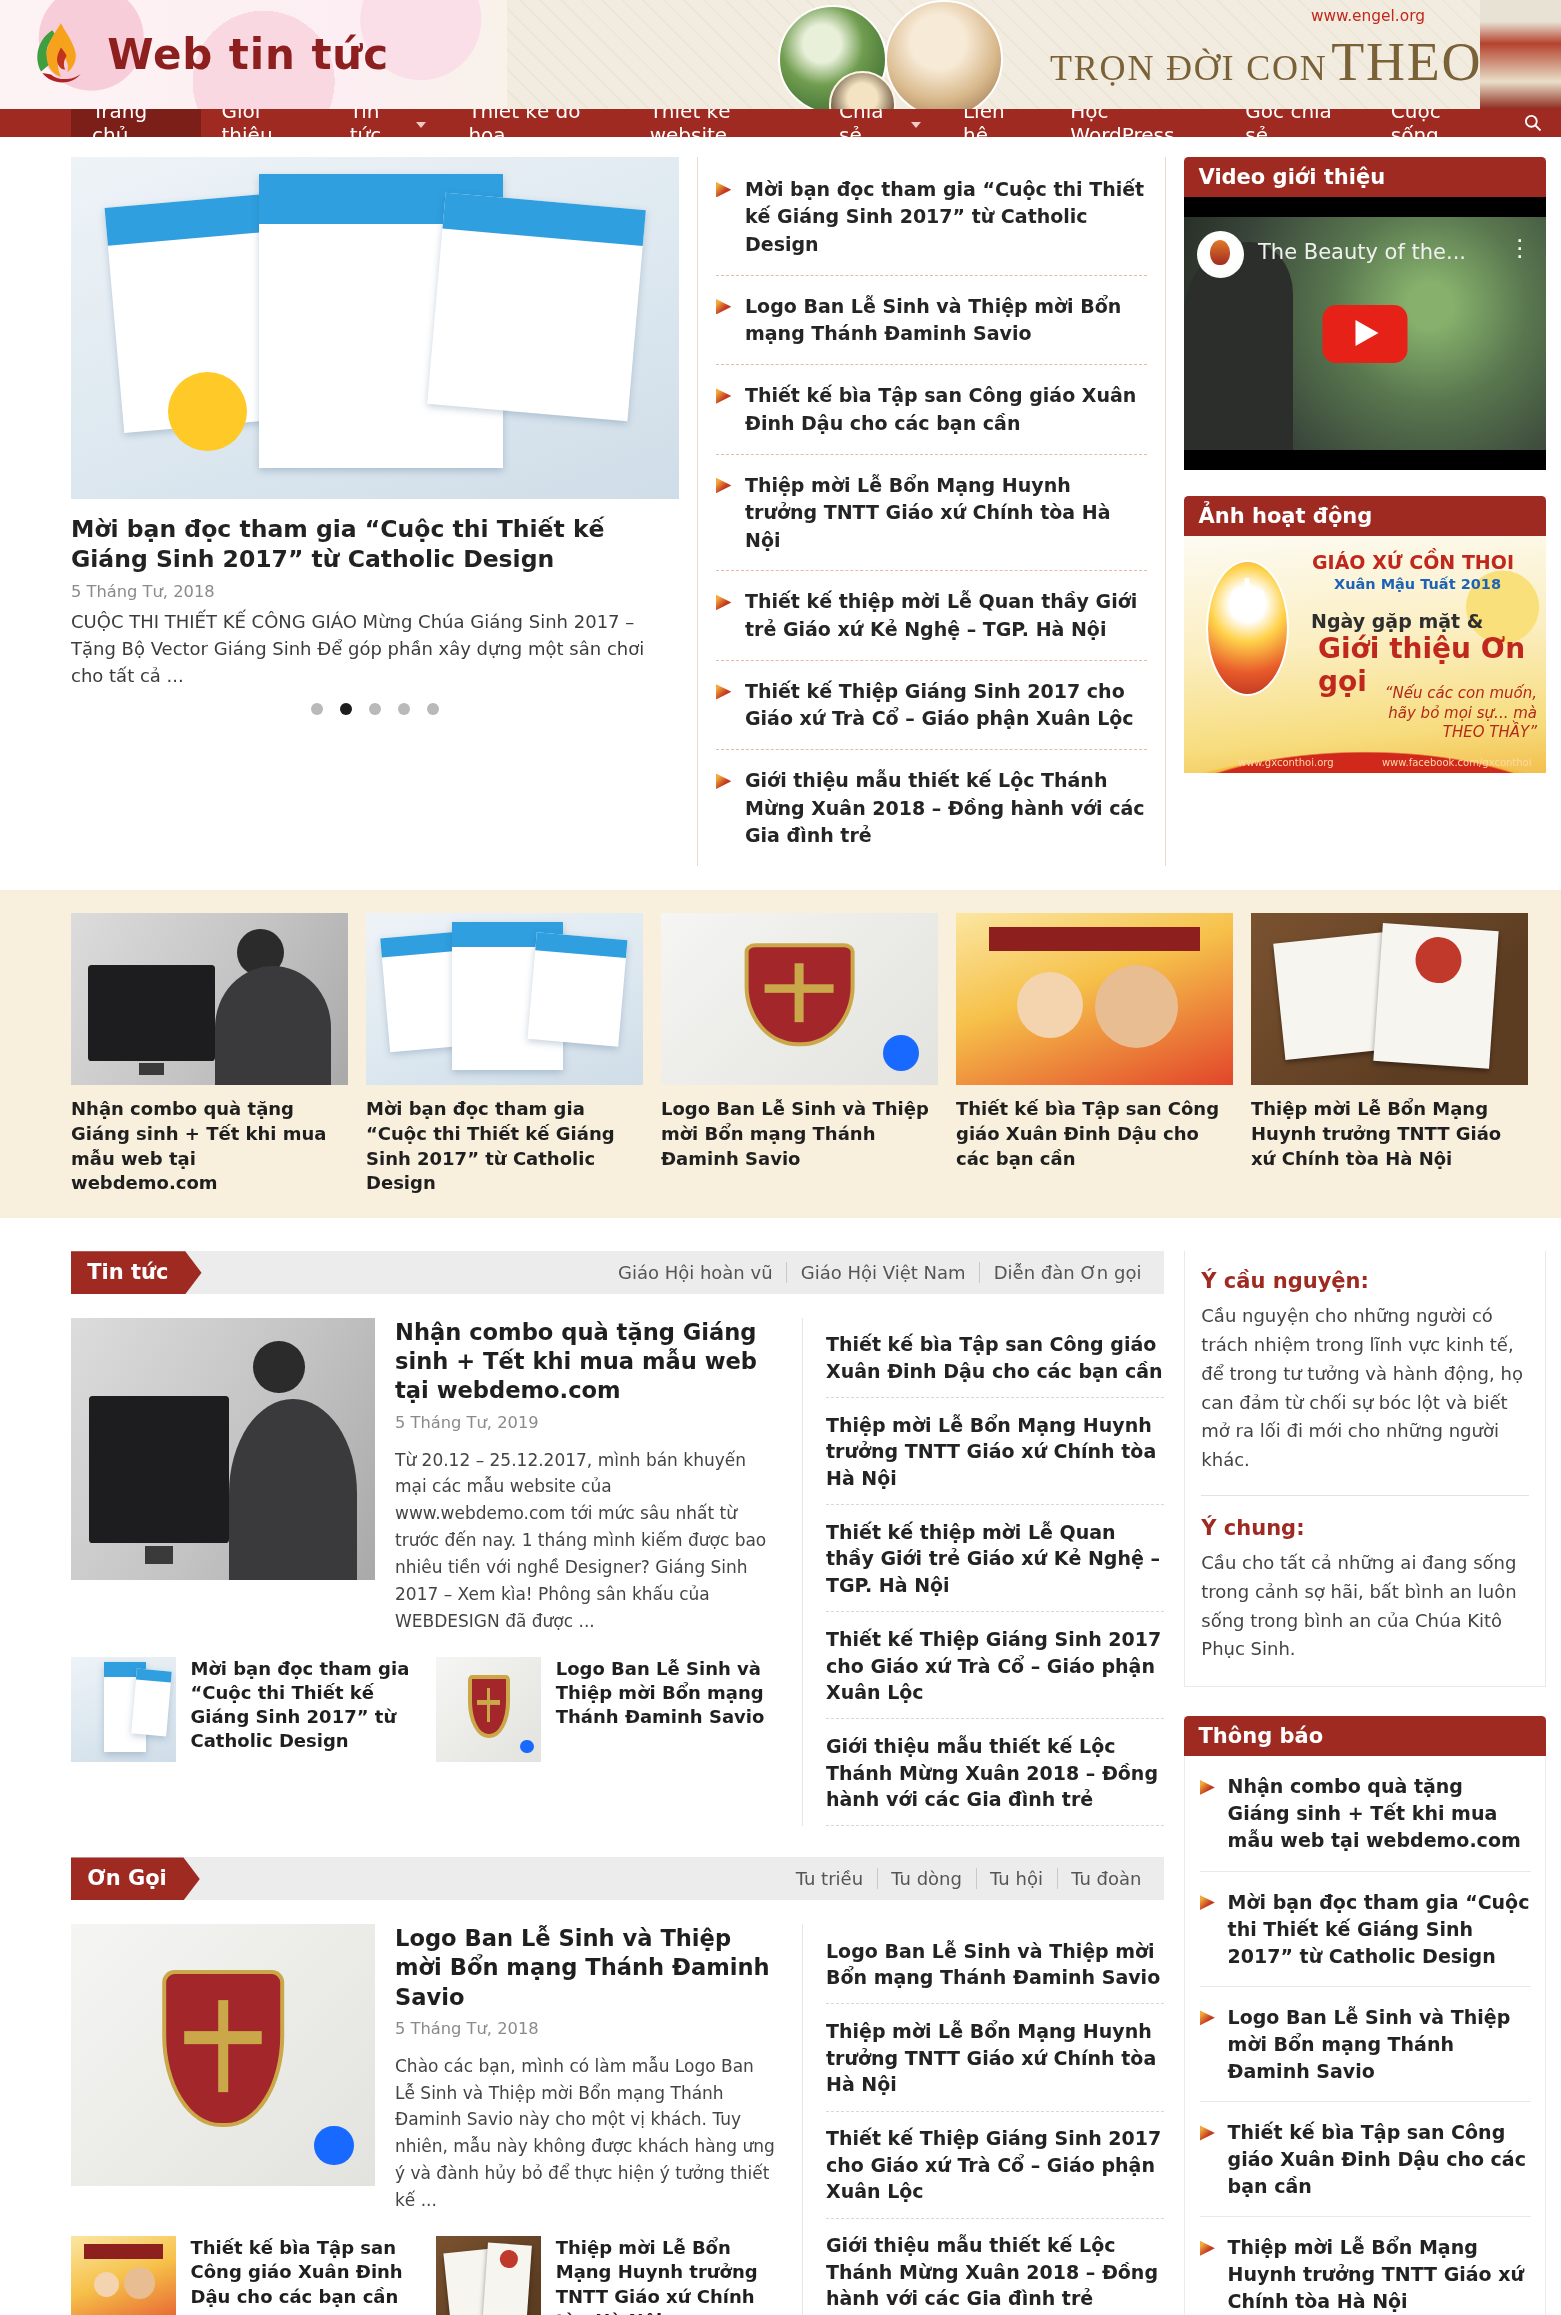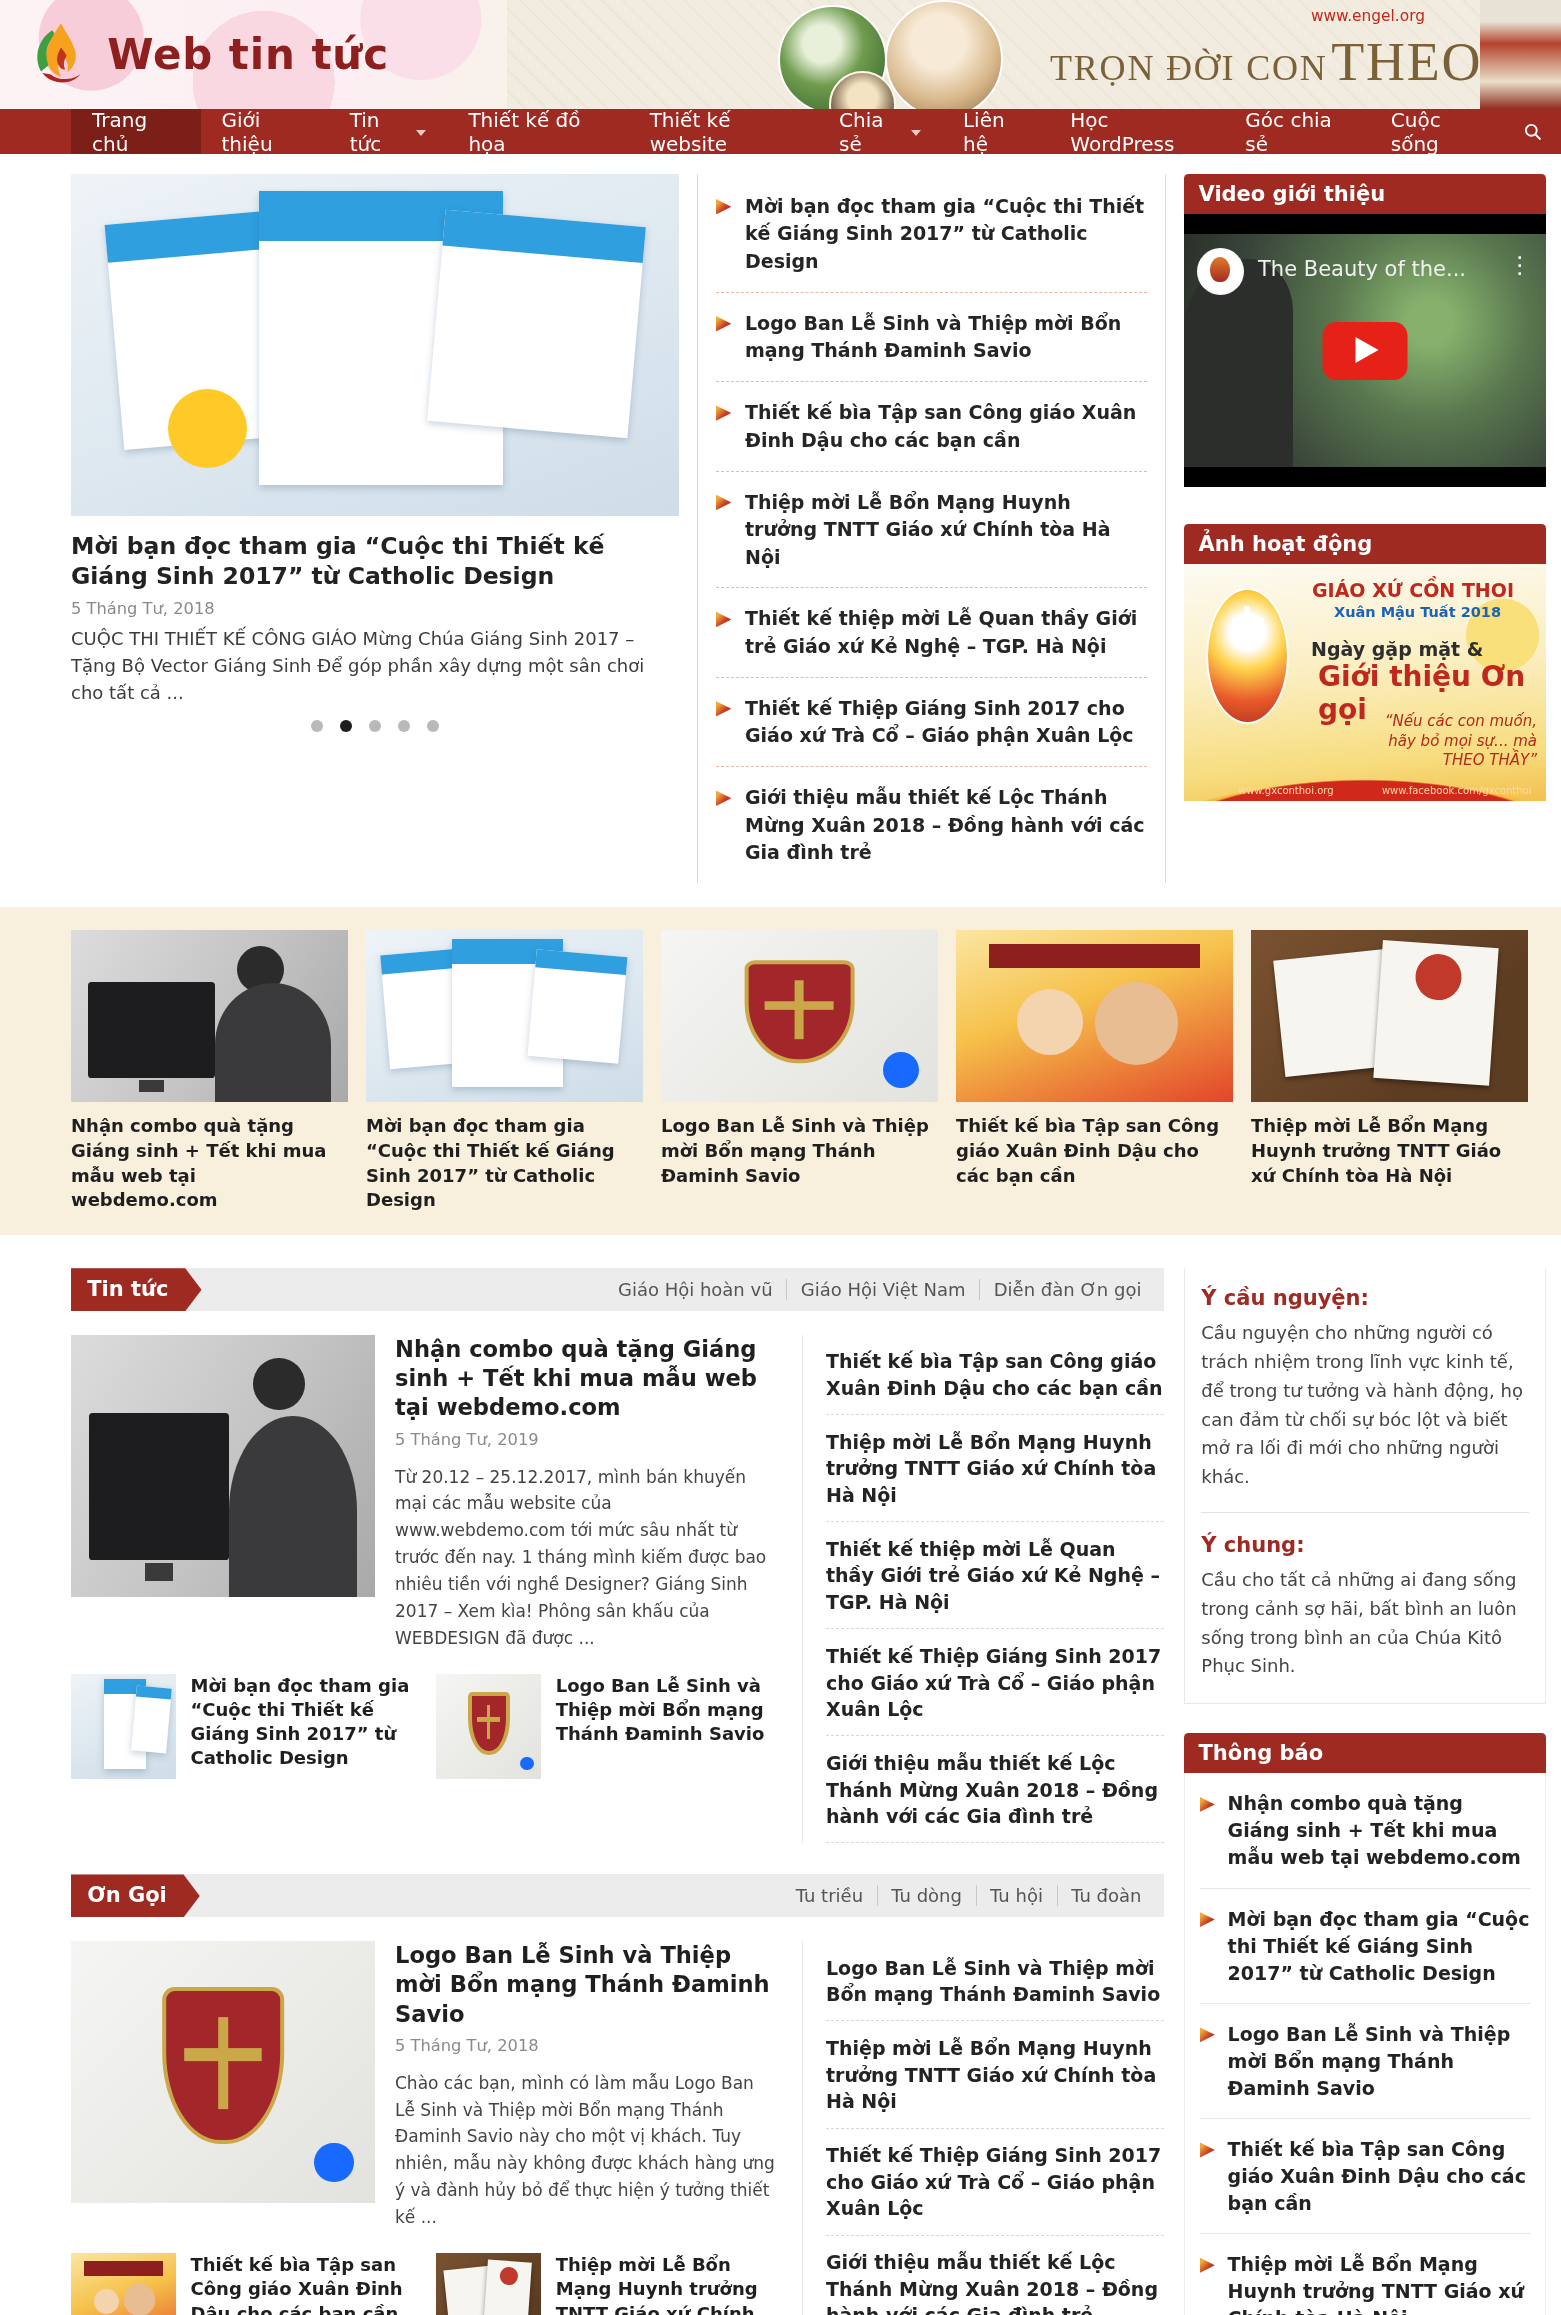--- a/index.html
+++ b/index.html
@@ -34,21 +34,21 @@
     background:radial-gradient(circle at 50% 40%, #f4e3c2 0 30%, #5a4630 75%, #2e2318 100%); border:2.7px solid #fdf6e6; }
   .hb-url { position:absolute; right:136px; top:7.2px; color:#c2271c; font-size:15.4px; }
   .hb-title { position:absolute; left:543px; top:31px; white-space:nowrap;
     font-family:"Liberation Serif","DejaVu Serif",serif; color:#7a6138; }
   .hb-title .small { font-size:36px; letter-spacing:1.8px; }
   .hb-title .big { font-size:54px; letter-spacing:1.8px; }
   .hb-strip { position:absolute; right:0; top:0; width:81px; height:109px;
     background:linear-gradient(180deg,#e8e2d4 0 20%, #b5432e 40%, #e9dfc9 75%, #8f2c20 100%); }
 
   
-  .nav { background:#9e2a22; height:45px; display:flex; align-items:stretch; padding-left:71px; }
+  .nav { background:#9e2a22; height:28px; display:flex; align-items:stretch; padding-left:71px; }
   .nav-item { display:flex; align-items:center; gap:8.1px; padding:0 21px; color:#fff;
     font-size:20px; cursor:pointer; }
   .nav-item.active { background:#7d1f19; }
   .caret { width:0; height:0; border-left:5.4px solid rgba(0,0,0,0); border-right:5.4px solid rgba(0,0,0,0);
     border-top:6.3px solid #f0c9c4; margin-top:3.6px; }
   .nav-search { display:flex; align-items:center; padding:0 18px; cursor:pointer; }
 
   
   .main-row { display:flex; gap:18px; padding:20px 14.5px 16.3px 71px; }
   .featured { width:608px; }
@@ -85,21 +85,21 @@
   .vid-avatar::after { content:""; position:absolute; left:13.6px; top:9px; width:20px; height:25px;
     background:linear-gradient(180deg,#e07a2a,#a32b20); border-radius:50% 50% 45% 45%; }
   .vid-title { position:absolute; left:74px; top:43px; color:#f0f0f0; font-size:21px; }
   .vid-menu { position:absolute; right:14.5px; top:40px; color:#fff; font-size:23.5px; line-height:1; }
   .vid-menu::after { content:"⋮"; }
   .vid-play { position:absolute; left:50%; top:50%; transform:translate(-50%,-50%);
     width:85px; height:58px; background:#e62117; border-radius:13.6px; }
   .vid-play::after { content:""; position:absolute; left:33px; top:15.4px; width:0; height:0;
     border-top:13.6px solid rgba(0,0,0,0); border-bottom:13.6px solid rgba(0,0,0,0); border-left:23.5px solid #fff; }
 
-  .photo-widget { margin-top:37px; }
+  .photo-widget { margin-top:26px; }
   .poster { position:relative; height:237px; overflow:hidden; cursor:pointer;
     background:
       radial-gradient(120% 70% at 50% 128%, #d1281c 0 52%, rgba(0,0,0,0) 53%),
       radial-gradient(130% 80% at 50% 140%, #f6b93c 0 60%, rgba(0,0,0,0) 61%),
       radial-gradient(circle at 88% 30%, #f9e07a 0 36px, rgba(0,0,0,0) 37px),
       linear-gradient(175deg,#fdfbf3 0%,#fbeec0 45%,#f7dd7f 80%,#f2c04e 100%); }
   .poster-oval { position:absolute; left:22px; top:23.5px; width:83px; height:136px; border-radius:50%;
     border:2.7px solid #fff;
     background:radial-gradient(circle at 50% 32%, #fff 0 18%, #ffd24a 38%, #e85a2a 70%, #b5341f 100%); }
   .poster-oval::after { content:""; position:absolute; left:50%; top:16.3px; width:31px; height:40px; transform:translateX(-50%);

